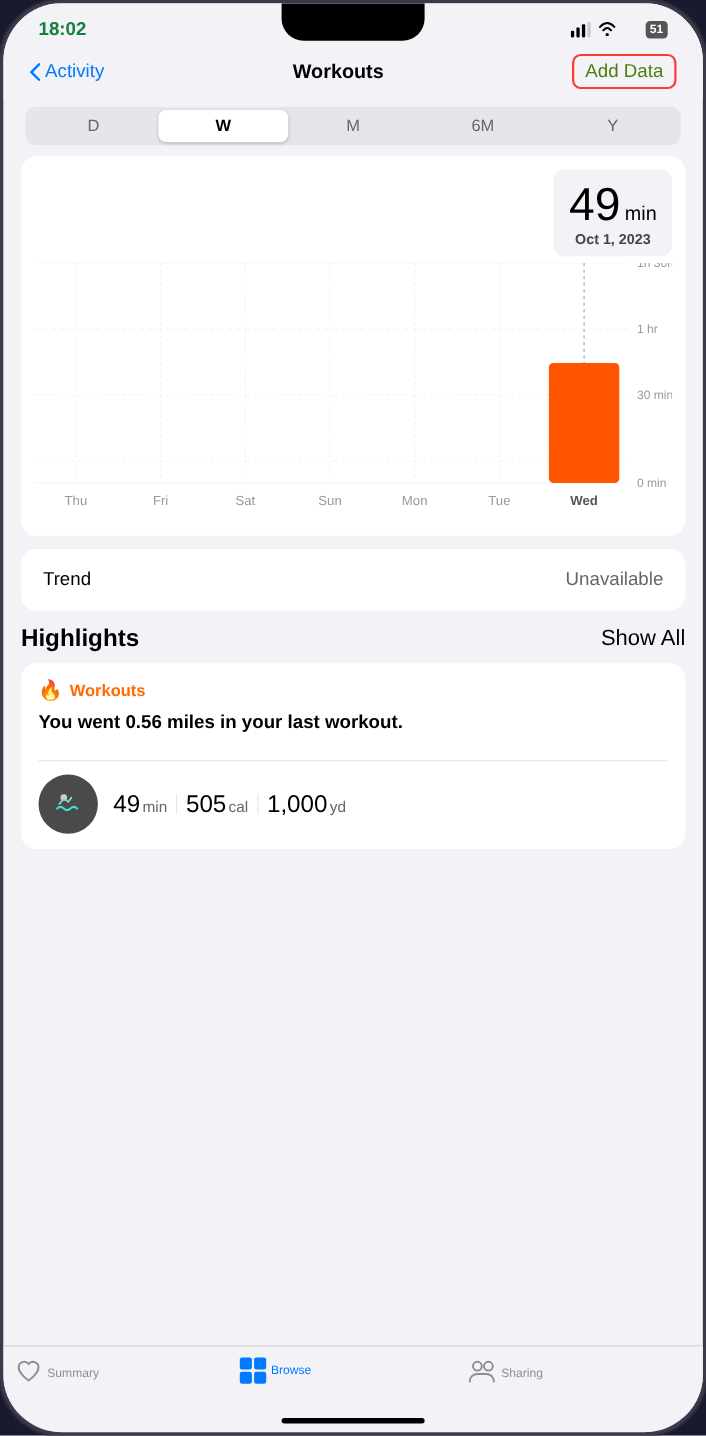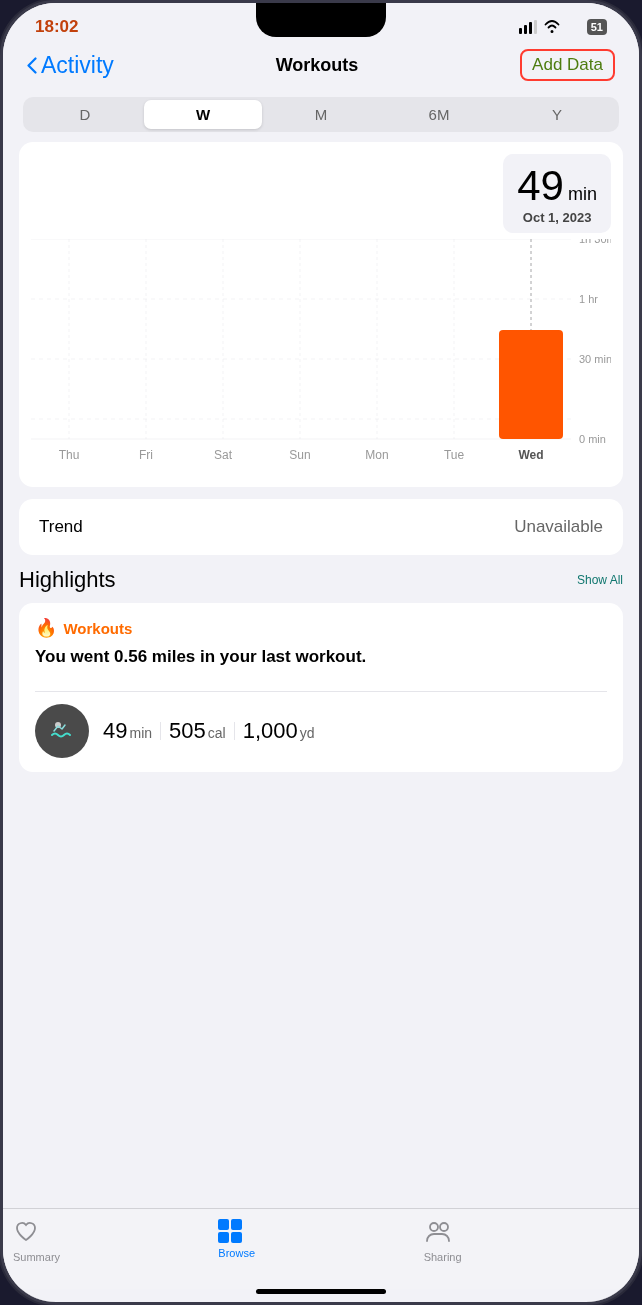--- a/index.html
+++ b/index.html
@@ -34,21 +34,21 @@
       display: flex;
       justify-content: space-between;
       align-items: center;
       padding: 14px 32px 6px 32px;
       background: #f2f2f7;
       flex-shrink: 0;
     }
     .status-time {
       font-size: 17px;
       font-weight: 600;
-      color: #c2410c;
+      color: #15803d;
     }
     .status-icons {
       display: flex;
       align-items: center;
       gap: 6px;
     }
     .signal-bars {
       display: flex;
       align-items: flex-end;
       gap: 2px;
@@ -92,21 +92,21 @@
       align-items: center;
       padding: 6px 24px 10px 24px;
       background: #f2f2f7;
       flex-shrink: 0;
     }
     .nav-back {
       display: flex;
       align-items: center;
       gap: 4px;
       color: #007aff;
-      font-size: 23px;
+      font-size: 17px;
       cursor: pointer;
     }
     .nav-title {
       font-size: 18px;
       font-weight: 700;
       color: #000;
     }
     .nav-add-data {
       color: #4d7c0f;
       font-size: 17px;
@@ -217,26 +217,26 @@
       flex-shrink: 0;
     }
     .highlights-header {
       display: flex;
       justify-content: space-between;
       align-items: center;
       margin-bottom: 10px;
     }
     .highlights-title {
       font-size: 22px;
-      font-weight: 400;
+      font-weight: 700;
       color: #000;
     }
     .show-all {
-      font-size: 12px;
-      color: #0f766e;
+      font-size: 20px;
+      color: #000000;
       cursor: pointer;
     }
     .highlight-card {
       background: #fff;
       border-radius: 14px;
       padding: 14px 16px;
     }
     .highlight-tag {
       display: flex;
       align-items: center;
@@ -318,21 +318,22 @@
       background: rgba(242,242,247,0.95);
       border-top: 0.5px solid #d1d1d6;
       display: flex;
       justify-content: space-around;
       align-items: flex-start;
       padding: 10px 10px 26px 10px;
       flex-shrink: 0;
     }
     .tab-item {
       display: flex;
-      flex-direction: column;
+      flex-direction: row;
+      align-items: center;
       gap: 4px;
       cursor: pointer;
       flex: 1;
     }
     .tab-label {
       font-size: 11px;
       color: #8e8e93;
     }
     .tab-label.active {
       color: #007aff;

